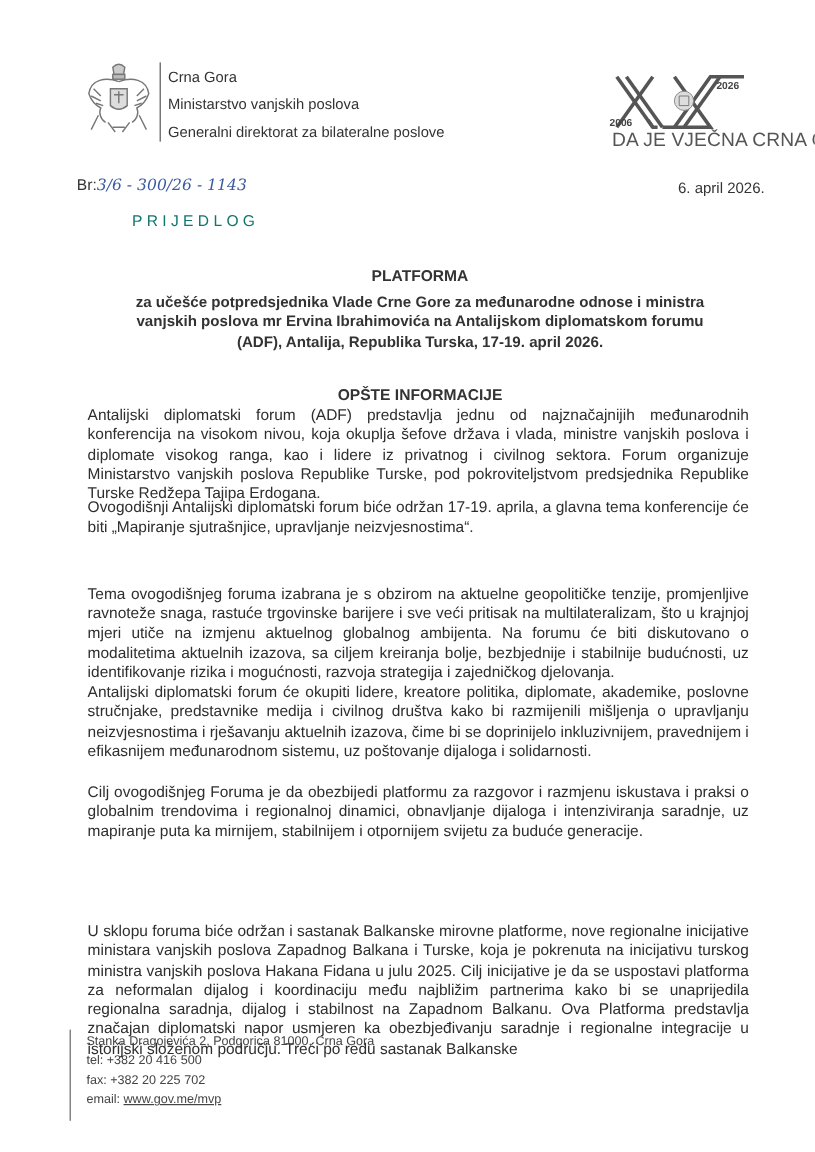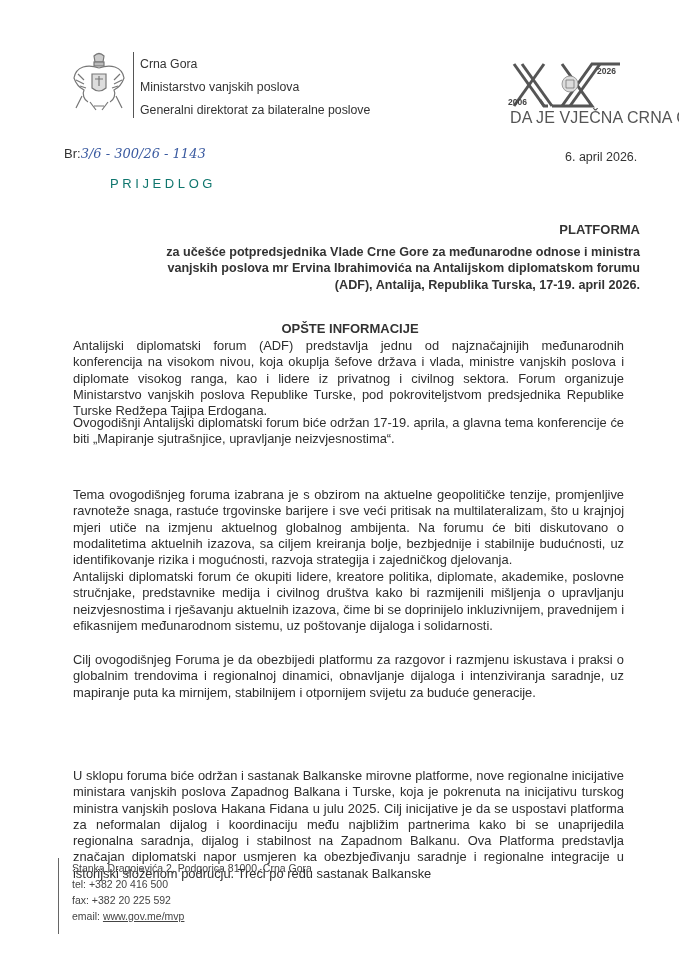--- a/index.html
+++ b/index.html
@@ -12,21 +12,21 @@
     .vbar { left: 133px; top: 52px; width: 1px; height: 66px; background: #555; }
     .hdr-line { left: 140px; font-size: 12.3px; color: #333; white-space: nowrap; }
     .logo { left: 500px; top: 60px; width: 140px; height: 64px; }
     .logo-caption { left: 510px; top: 109px; font-size: 16px; color: #555; letter-spacing: 0.1px; white-space: nowrap; }
     .logo-y1 { left: 508px; top: 97px; font-size: 8.5px; font-weight: bold; color: #444; }
     .logo-y2 { left: 597px; top: 66px; font-size: 8.5px; font-weight: bold; color: #444; }
     .refno { left: 64px; top: 146px; font-size: 13px; color: #333; white-space: nowrap; }
     .refno .hand { font-family: "DejaVu Serif", serif; font-style: italic; color: #3a5aa0; font-size: 13px; }
     .date { left: 565px; top: 150px; font-size: 12.5px; color: #333; }
     .prijedlog { left: 74px; top: 176px; font-size: 13px; font-weight: normal; letter-spacing: 3.6px; color: #0f766e; margin-left: 36px; }
-    .title { left: 60px; width: 580px; text-align: right; font-weight: bold; color: #333; }
+    .title { left: 60px; width: 580px; text-align: center; font-weight: bold; color: #333; }
     .t-main { top: 222px; font-size: 13px; }
     .t-sub { top: 244px; font-size: 12.6px; line-height: 16.3px; }
     .section { top: 321px; left: 60px; width: 580px; text-align: center; font-weight: bold; font-size: 13px; color: #333; }
     .para {
       left: 73px; width: 551px; font-size: 12.9px; line-height: 16.3px; text-align: justify;
       color: #2e2e2e; margin: 0;
     }
     .p1 { top: 338px; }
     .p2 { top: 415px; }
     .p3 { top: 470px; margin-top: 17px; }
@@ -93,16 +93,16 @@
 <p class="abs para p1">Antalijski diplomatski forum (ADF) predstavlja jednu od najznačajnijih međunarodnih konferencija na visokom nivou, koja okuplja šefove država i vlada, ministre vanjskih poslova i diplomate visokog ranga, kao i lidere iz privatnog i civilnog sektora. Forum organizuje Ministarstvo vanjskih poslova Republike Turske, pod pokroviteljstvom predsjednika Republike Turske Redžepa Tajipa Erdogana.</p>
 <p class="abs para p2">Ovogodišnji Antalijski diplomatski forum biće održan 17-19. aprila, a glavna tema konferencije će biti „Mapiranje sjutrašnjice, upravljanje neizvjesnostima“.</p>
 <p class="abs para p3">Tema ovogodišnjeg foruma izabrana je s obzirom na aktuelne geopolitičke tenzije, promjenljive ravnoteže snaga, rastuće trgovinske barijere i sve veći pritisak na multilateralizam, što u krajnjoj mjeri utiče na izmjenu aktuelnog globalnog ambijenta. Na forumu će biti diskutovano o modalitetima aktuelnih izazova, sa ciljem kreiranja bolje, bezbjednije i stabilnije budućnosti, uz identifikovanje rizika i mogućnosti, razvoja strategija i zajedničkog djelovanja.</p>
 <p class="abs para p4">Antalijski diplomatski forum će okupiti lidere, kreatore politika, diplomate, akademike, poslovne stručnjake, predstavnike medija i civilnog društva kako bi razmijenili mišljenja o upravljanju neizvjesnostima i rješavanju aktuelnih izazova, čime bi se doprinijelo inkluzivnijem, pravednijem i efikasnijem međunarodnom sistemu, uz poštovanje dijaloga i solidarnosti.</p>
 <p class="abs para p5">Cilj ovogodišnjeg Foruma je da obezbijedi platformu za razgovor i razmjenu iskustava i praksi o globalnim trendovima i regionalnoj dinamici, obnavljanje dijaloga i intenziviranja saradnje, uz mapiranje puta ka mirnijem, stabilnijem i otpornijem svijetu za buduće generacije.</p>
 <p class="abs para p6">U sklopu foruma biće održan i sastanak Balkanske mirovne platforme, nove regionalne inicijative ministara vanjskih poslova Zapadnog Balkana i Turske, koja je pokrenuta na inicijativu turskog ministra vanjskih poslova Hakana Fidana u julu 2025. Cilj inicijative je da se uspostavi platforma za neformalan dijalog i koordinaciju među najbližim partnerima kako bi se unaprijedila regionalna saradnja, dijalog i stabilnost na Zapadnom Balkanu. Ova Platforma predstavlja značajan diplomatski napor usmjeren ka obezbjeđivanju saradnje i regionalne integracije u istorijski složenom području. Treći po redu sastanak Balkanske</p>
 
 <div class="abs footer-bar"></div>
 <div class="abs footer" style="top:862px">Stanka Dragojevića 2, Podgorica 81000, Crna Gora</div>
 <div class="abs footer" style="top:878px">tel: +382 20 416 500</div>
-<div class="abs footer" style="top:894px">fax: +382 20 225 592</div>
+<div class="abs footer" style="top:894px">fax: +382 20 225 702</div>
 <div class="abs footer" style="top:910px">
   <span>email: </span><a>www.gov.me/mvp</a>
 </div>
 
 </body></html>

